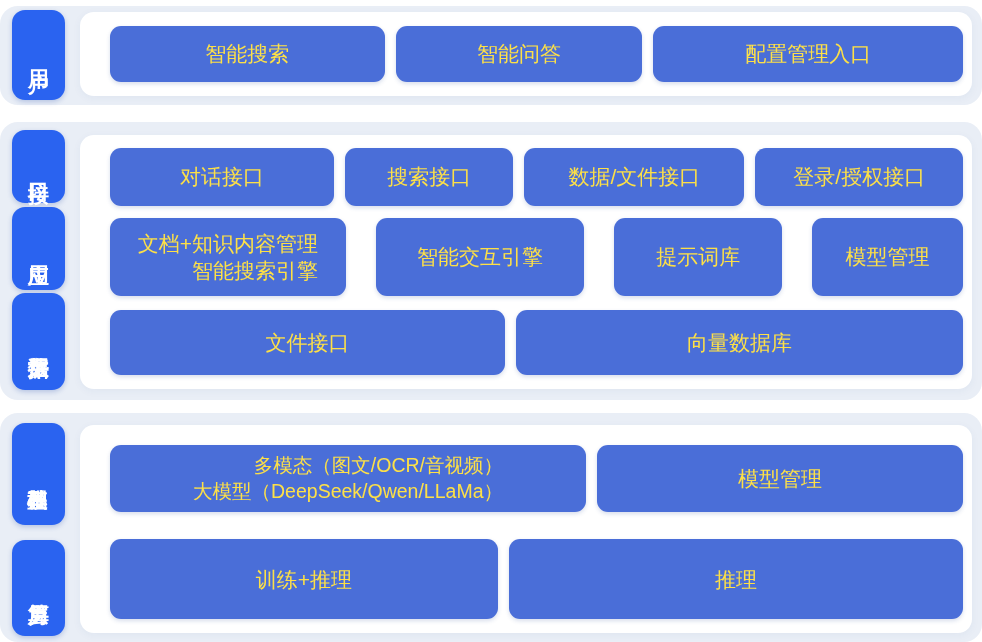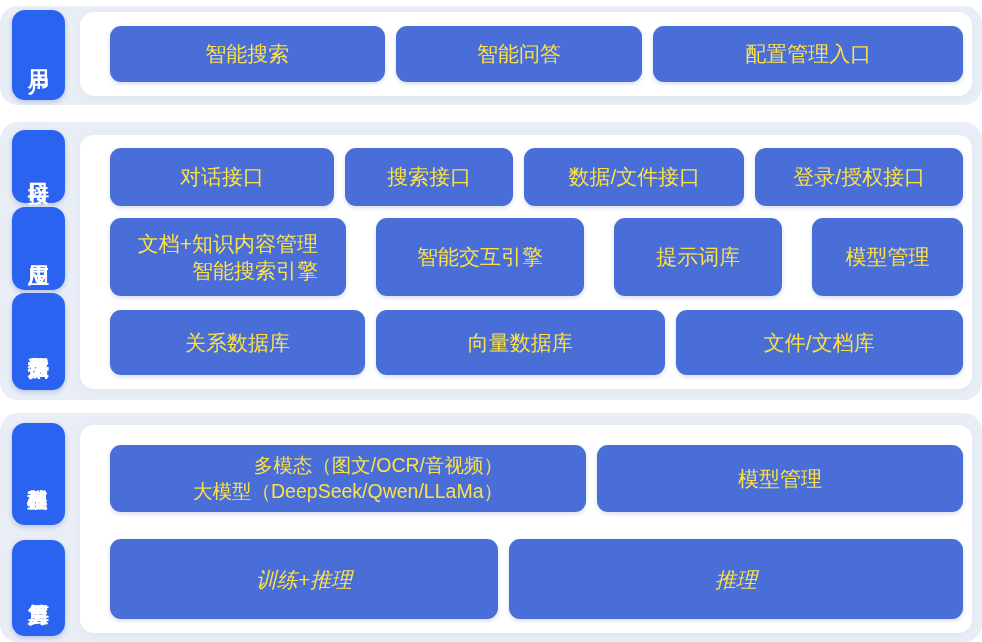--- a/index.html
+++ b/index.html
@@ -61,21 +61,21 @@
   .card-1 { margin: 6px 10px 9px 15px; padding: 14px 9px 14px 30px; }
   .card-2 { margin: 13px 10px 11px 15px; padding: 13px 9px 14px 30px; }
   .card-3 { margin: 12px 10px 9px 15px; padding: 20px 9px 14px 30px; gap: 19px; }
 
   .btn-row { display: flex; gap: 11px; }
   .card-1 .btn-row { height: 56px; }
   .row-interface { height: 58px; }
   .row-application { height: 78px; margin-top: 12px; gap: 30px; }
   .row-data { height: 65px; margin-top: 14px; }
   .row-model { height: 76px; }
-  .row-compute { height: 90px; margin-top: 8px; font-style: italic; }
+  .row-compute { height: 90px; margin-top: 8px; }
 
   .btn {
     background: #4a6ed8;
     border-radius: 11px;
     color: #fde047;
     display: flex;
     align-items: center;
     justify-content: center;
     font-size: 21px;
     font-weight: 500;
@@ -116,23 +116,22 @@
       <div class="btn" style="flex:163 0 0">登录/授权接口</div>
     </div>
     <div class="btn-row row-application">
       <div class="btn" style="flex:253 0 0">文档+知识内容管理
 智能搜索引擎</div>
       <div class="btn" style="flex:224 0 0">智能交互引擎</div>
       <div class="btn" style="flex:180 0 0">提示词库</div>
       <div class="btn" style="flex:162 0 0">模型管理</div>
     </div>
     <div class="btn-row row-data">
-      <div class="btn" style="flex:253 0 0">关系数据库</div>
+      <div class="btn" style="flex:253 0 0">文件接口</div>
       <div class="btn" style="flex:286 0 0">向量数据库</div>
-      <div class="btn" style="flex:285 0 0">文件/文档库</div>
     </div>
   </div>
 </div>
 
 <div class="band band-3">
   <div class="labels-col">
     <div class="layer-label lab-foundation">基础模型</div>
     <div class="layer-label lab-compute">算力层</div>
   </div>
   <div class="card card-3">

